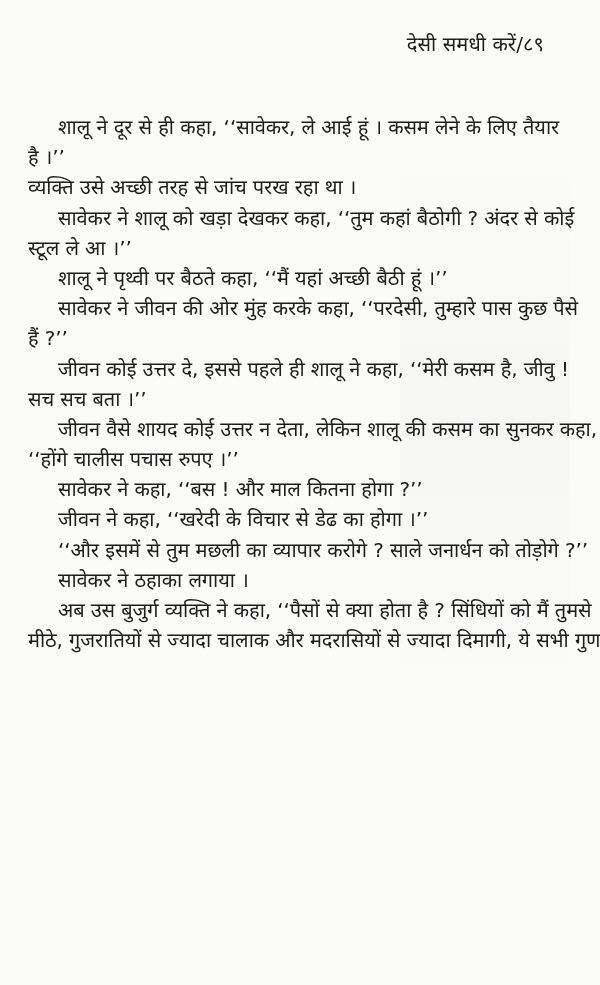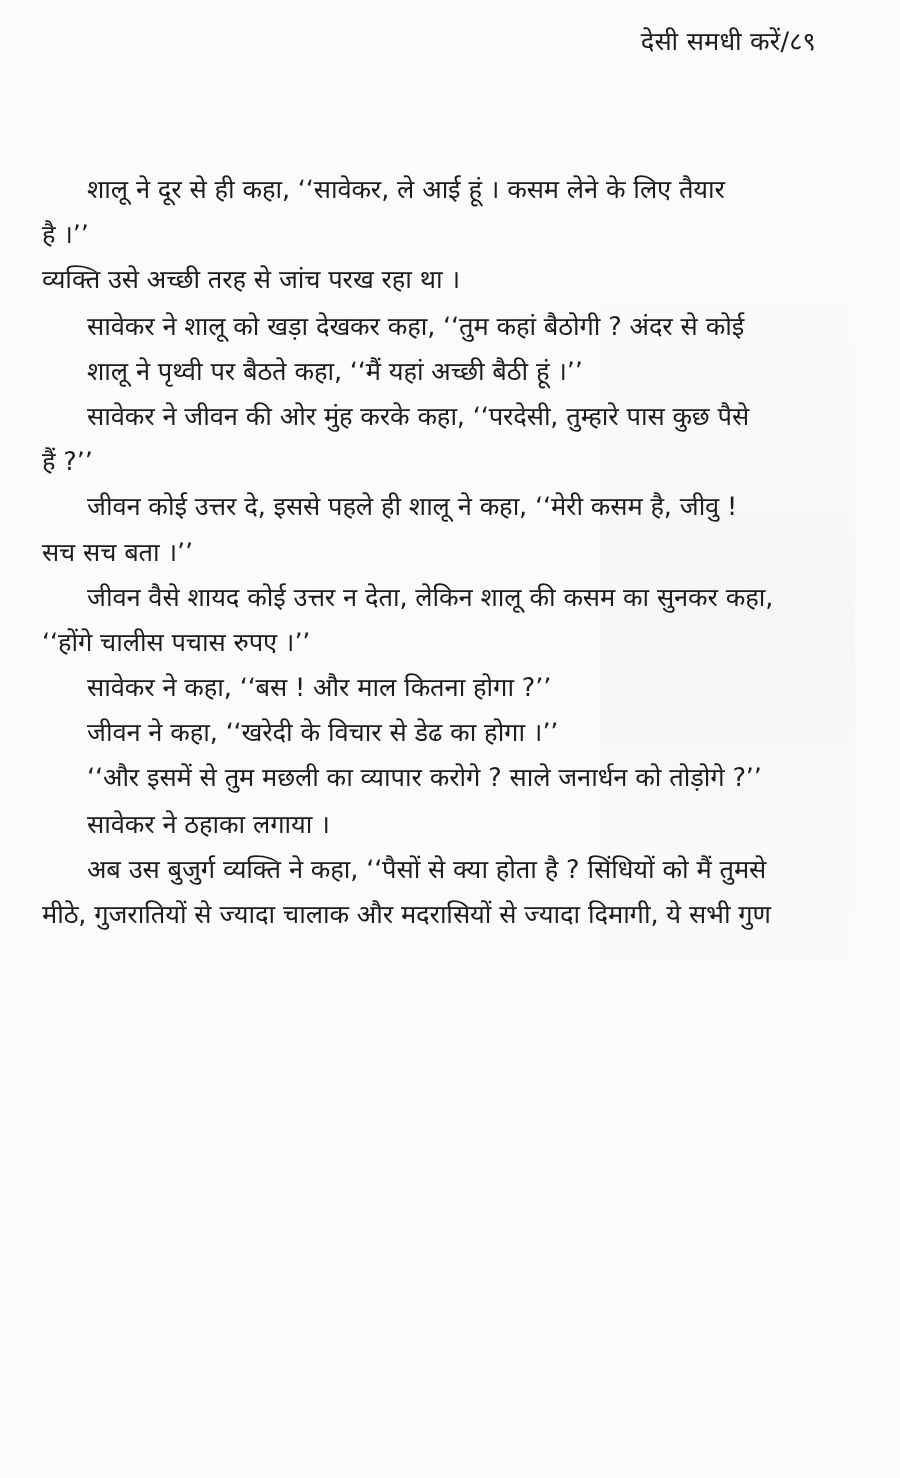--- a/index.html
+++ b/index.html
@@ -5,29 +5,29 @@
     html, body { margin: 0; padding: 0; }
     body {
       width: 600px; height: 985px; overflow: hidden;
       background: #fbfbfa;
       color: #1c1c1c;
       font-family: "DejaVu Sans", sans-serif;
       position: relative;
     }
     .page { position: absolute; left: 0; top: 0; width: 600px; height: 985px; }
     .running-head {
-      position: absolute; right: 56px; top: 16px;
-      font-size: 17px; line-height: 24px; letter-spacing: 0.1px;
+      position: absolute; right: 56px; top: 32px;
+      font-size: 20px; line-height: 24px; letter-spacing: 0.1px;
     }
     .body-text {
       position: absolute; left: 28px; top: 112px; width: 540px;
     }
     .line {
       display: block; white-space: nowrap;
-      font-size: 17px; line-height: 30.2px; height: 30.2px;
+      font-size: 20px; line-height: 30.2px; height: 30.2px;
       letter-spacing: -0.1px;
     }
     .indent { padding-left: 30px; }
     .bleed {
       position: absolute; left: 400px; top: 150px; width: 170px; height: 540px;
       background: linear-gradient(180deg, rgba(0,0,0,0.0), rgba(0,0,0,0.02), rgba(0,0,0,0.0));
       pointer-events: none;
     }
   </style>
 </head>
@@ -36,20 +36,21 @@
 <div class="page">
   <div class="bleed"></div>
 
   <div class="running-head">देसी समधी करें/८९</div>
 
   <div class="body-text">
     <span class="line indent">शालू ने दूर से ही कहा, ‘‘सावेकर, ले आई हूं । कसम लेने के लिए तैयार</span>
     <span class="line">है ।’’</span>
     <span class="line">व्यक्ति उसे अच्छी तरह से जांच परख रहा था ।</span>
     <span class="line indent">सावेकर ने शालू को खड़ा देखकर कहा, ‘‘तुम कहां बैठोगी ? अंदर से कोई</span>
+    <span class="line">स्टूल ले आ ।’’</span>
     <span class="line indent">शालू ने पृथ्वी पर बैठते कहा, ‘‘मैं यहां अच्छी बैठी हूं ।’’</span>
     <span class="line indent">सावेकर ने जीवन की ओर मुंह करके कहा, ‘‘परदेसी, तुम्हारे पास कुछ पैसे</span>
     <span class="line">हैं ?’’</span>
     <span class="line indent">जीवन कोई उत्तर दे, इससे पहले ही शालू ने कहा, ‘‘मेरी कसम है, जीवु !</span>
     <span class="line">सच सच बता ।’’</span>
     <span class="line indent">जीवन वैसे शायद कोई उत्तर न देता, लेकिन शालू की कसम का सुनकर कहा,</span>
     <span class="line">‘‘होंगे चालीस पचास रुपए ।’’</span>
     <span class="line indent">सावेकर ने कहा, ‘‘बस ! और माल कितना होगा ?’’</span>
     <span class="line indent">जीवन ने कहा, ‘‘खरेदी के विचार से डेढ का होगा ।’’</span>
     <span class="line indent">‘‘और इसमें से तुम मछली का व्यापार करोगे ? साले जनार्धन को तोड़ोगे ?’’</span>

